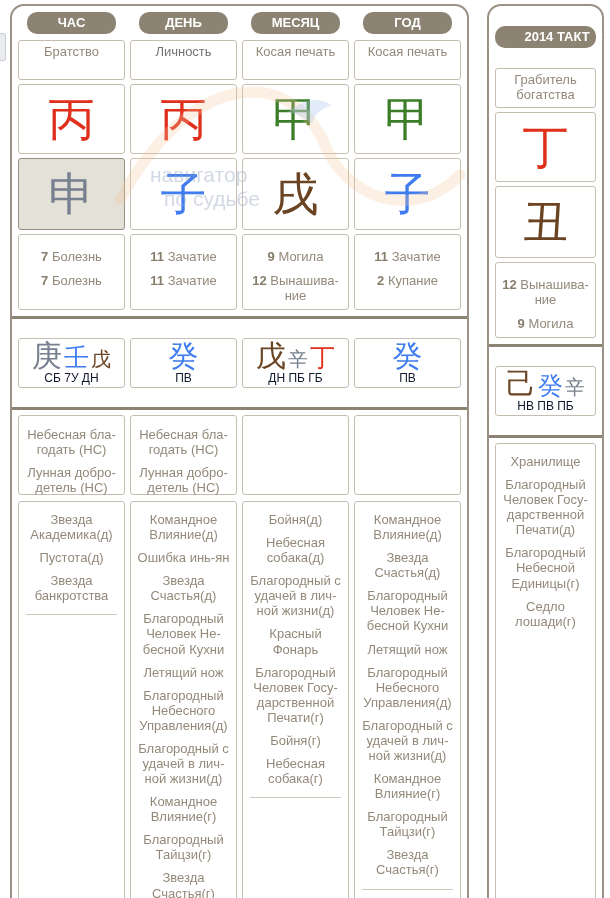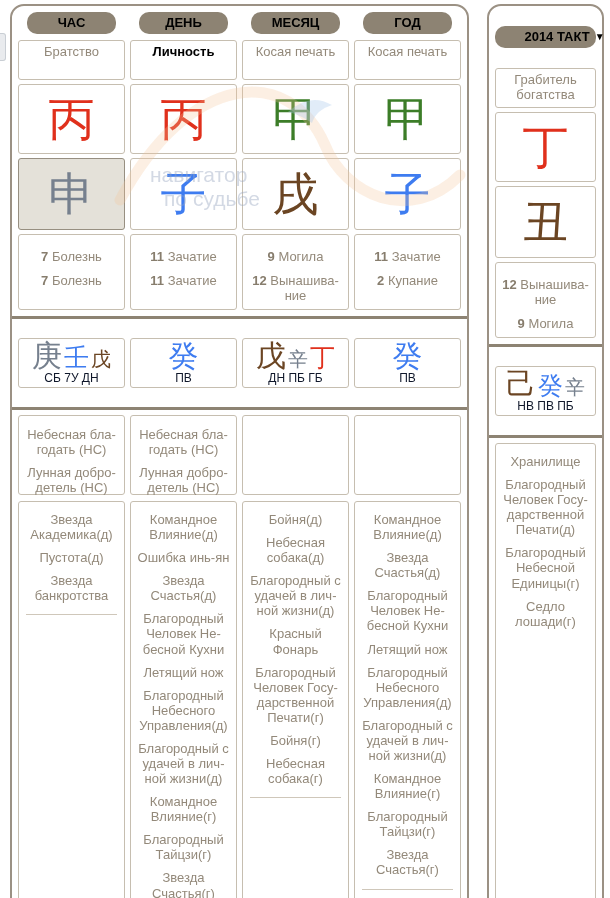--- a/index.html
+++ b/index.html
@@ -9,30 +9,30 @@
   }
   .group{position:absolute;top:4px;border:2px solid #9b9184;border-radius:14px;background:#fff;height:1080px;box-sizing:border-box;}
   #main-group{left:10px;width:459px;}
   #takt-group{left:487px;width:117px;}
   .sep{border:none;border-top:3px solid #8d8373;margin:0;}
   .sec{padding:4px 6px 6px;box-sizing:border-box;}
   .sec-hidden{padding:19px 6px;}
   .grid4{display:grid;grid-template-columns:repeat(4,1fr);gap:5px;}
   .pcol{display:flex;flex-direction:column;gap:4px;min-width:0;}
   .pill{
-    background:#8d8373;color:#000000;font-weight:bold;font-size:13px;
+    background:#8d8373;color:#ffffff;font-weight:bold;font-size:13px;
     text-align:center;border-radius:10px;height:22px;line-height:22px;
     margin:2px 9px 2px;cursor:pointer;white-space:nowrap;
     display:flex;align-items:center;justify-content:center;gap:5px;
   }
   #takt-group .pill{margin:16px 0;padding-left:38px;}
   .pill .arr{font-size:10px;line-height:22px;}
   .card{border:1px solid #c6beb0;border-radius:3px;background:#fff;box-sizing:border-box;min-width:0;}
   .tengod{height:40px;padding-top:4px;font-size:13px;color:#93897a;text-align:center;line-height:1.15;}
-  .c-bold{font-weight:bold;color:#000000;}
+  .c-bold{font-weight:normal;color:#737373;}
   .stem,.branch{height:70px;display:flex;align-items:center;justify-content:center;}
   .branch{height:72px;}
   .hanzi{font-size:46px;line-height:1;}
   .stage{height:76px;padding-top:6px;font-size:13px;color:#93897a;text-align:center;}
   .stage-row{margin:9px 5px 4px;line-height:1.15;}
   .stage-row b{color:#877d6d;}
   .hidden-card{height:50px;text-align:center;padding-top:1px;}
   .hs-chars{line-height:32px;height:32px;}
   .hs{vertical-align:baseline;margin:0 1px;}
   .s-lg{font-size:30px;}

